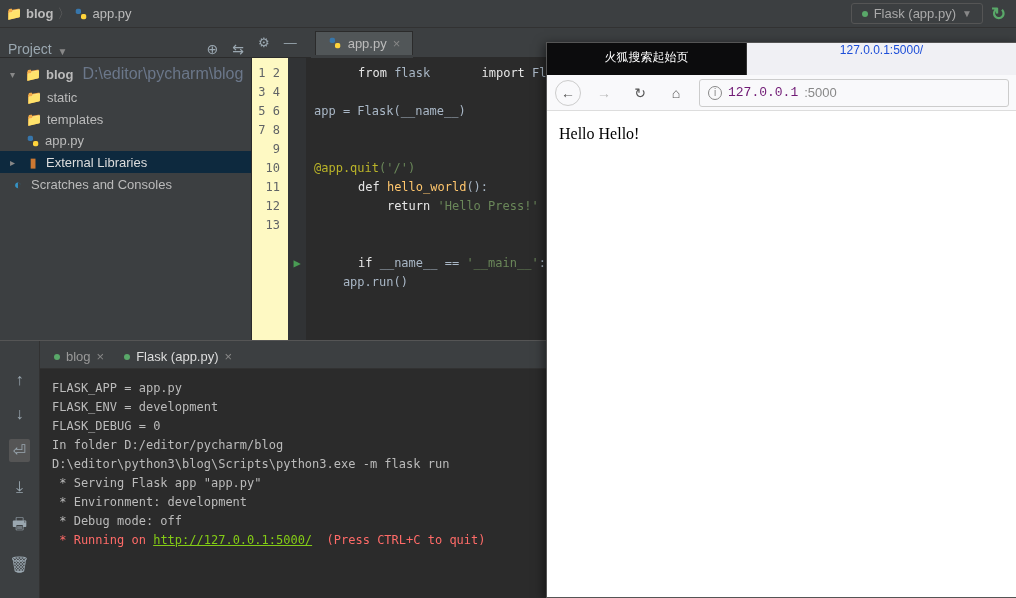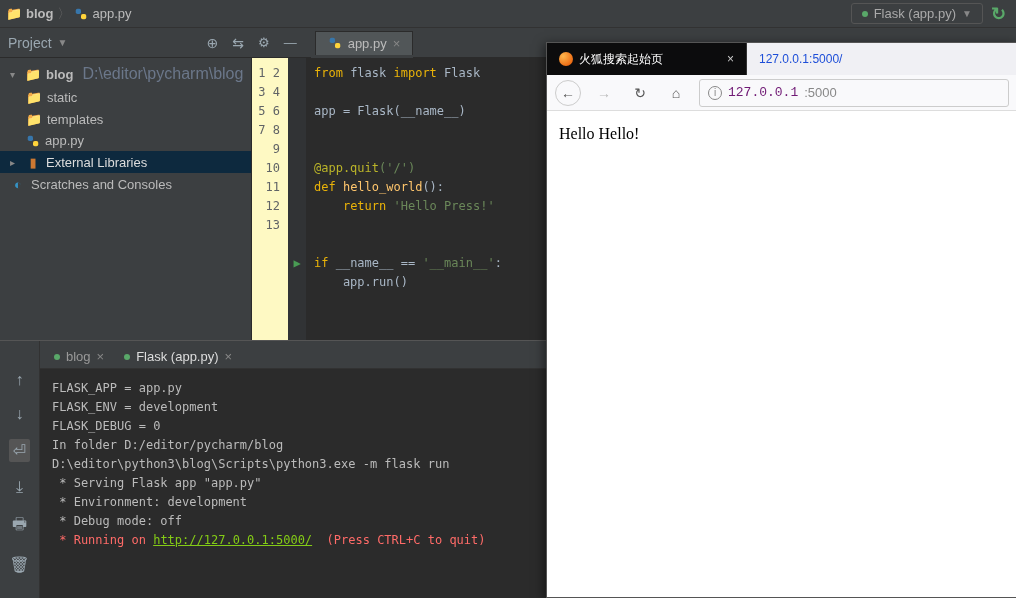--- a/index.html
+++ b/index.html
@@ -45,21 +45,21 @@
     color: #aaa;
   }
   .run-config .green-dot {
     width: 6px; height: 6px; border-radius: 50%; background: #59a869;
   }
   .chevron-down { font-size: 10px; color: #888; }
   
   .project-header {
     height: 30px;
     display: flex;
-    align-items: center;
+    align-items: flex-end;
     padding: 0 8px;
     background: #3c3f41;
     border-bottom: 1px solid #2b2b2b;
   }
   .project-header .title { color: #9aa7b0; font-size: 14px; }
   .project-header .icons { margin-left: auto; display: flex; gap: 14px; color: #9aa7b0; font-size: 14px; }
   .project-header .icons span { cursor: pointer; }
   
   .editor-tabs {
     display: flex;
@@ -131,21 +131,21 @@
     line-height: 19px;
     color: #499c54;
     text-align: center;
   }
   .code {
     padding: 6px 8px;
     line-height: 19px;
     white-space: pre;
     color: #a9b7c6;
   }
-  .kw { color: #eab308; }
+  .kw { color: #e5e5e5; margin-left: 44px; }
   .fn { color: #ffc66d; }
   .str { color: #6a8759; }
   .dec { color: #bbb529; }
   .name { color: #a9b7c6; }
   
   .bottom-panel {
     height: 260px;
     background: #2b2b2b;
     border-top: 1px solid #555;
     display: flex;
@@ -215,20 +215,21 @@
     align-items: stretch;
   }
   .browser-tab {
     display: flex;
     align-items: center;
     gap: 6px;
     padding: 0 12px;
     color: #fff;
     font-size: 12px;
     border-right: 1px solid #333;
+    flex-direction: column;
   }
   .browser-tab.inactive {
     background: #f0f0f4;
     color: #1d4ed8;
     flex: 1;
   }
   .browser-tab.active { background: #0c0c0d; min-width: 200px; }
   .ff-icon {
     width: 14px; height: 14px; border-radius: 50%;
     background: radial-gradient(circle at 30% 30%, #ffb74d, #e65100);

